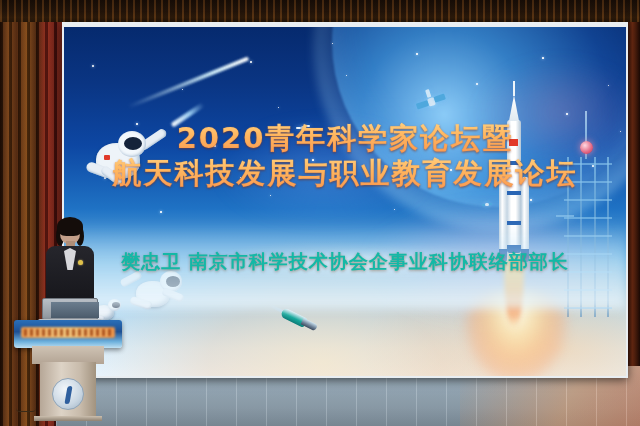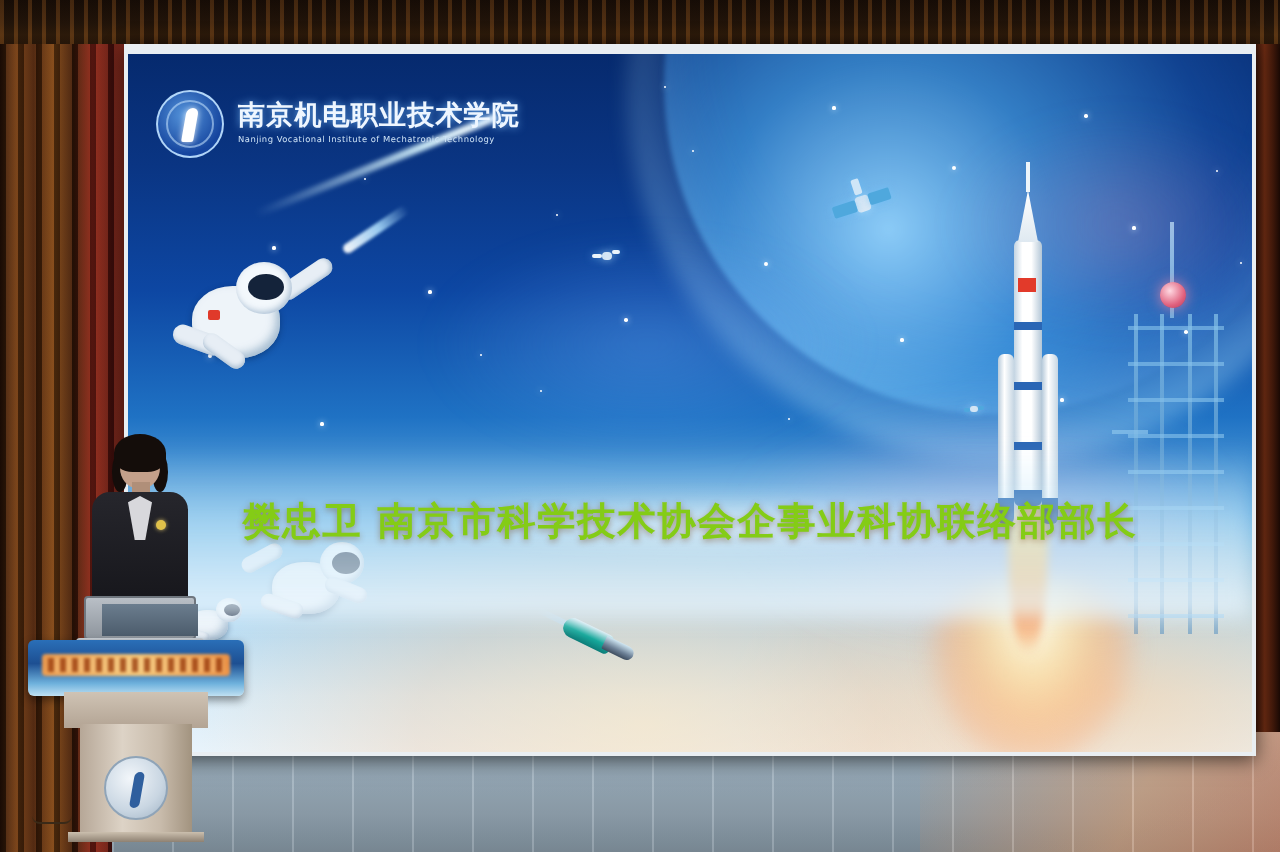--- a/index.html
+++ b/index.html
@@ -120,21 +120,21 @@
     background:linear-gradient(180deg,#ffd27a 0%,#ff9c35 42%,#f2621a 100%);
     -webkit-background-clip:text;background-clip:text;
     -webkit-text-fill-color:transparent;
     text-shadow:0 0 1px rgba(255,210,140,.5);
     filter:drop-shadow(0 1px 1px rgba(120,30,0,.55));}
   .title-l1{font-size:29px;line-height:34px;}
   .title-l2{font-size:29px;line-height:36px;}
 
   .sub1{position:absolute;left:0;right:0;top:222px;text-align:center;
     font-size:19px;line-height:24px;letter-spacing:1px;white-space:nowrap;
-    color:#84cc16;font-weight:bold;
+    color:#14b8a6;font-weight:bold;
     text-shadow:0 1px 3px rgba(110,50,0,.45);}
   .sub2{position:absolute;left:0;right:0;top:266px;text-align:center;
     font-size:19px;line-height:24px;letter-spacing:10px;
     color:#ffc277;font-weight:bold;
     text-shadow:0 1px 3px rgba(110,50,0,.45);}
 
   
   .astro{position:absolute;}
   .astro .body{position:absolute;background:#eef4f9;border-radius:46%;
     box-shadow:inset -2px -2px 4px rgba(140,170,195,.75),0 1px 3px rgba(0,30,70,.4);}
@@ -313,27 +313,20 @@
       <i style="left:330px;top:182px;width:1.4px;height:1.4px"></i>
       <i style="left:466px;top:172px;width:1.5px;height:1.5px"></i>
       <i style="left:60px;top:118px;width:1.2px;height:1.2px"></i>
       <i style="left:268px;top:16px;width:1.4px;height:1.4px"></i>
       <i style="left:176px;top:150px;width:1.2px;height:1.2px"></i>
       <i style="left:556px;top:104px;width:1.4px;height:1.4px"></i>
     </div>
 
     <div class="streak"></div>
 
-    <div class="logo">
-      <div class="logo-seal"></div>
-      <div class="logo-txt">
-        <span class="logo-cn">南京机电职业技术学院</span>
-        <span class="logo-en">Nanjing Vocational Institute of Mechatronic Technology</span>
-      </div>
-    </div>
 
     <div class="sat" style="left:232px;top:96px;width:14px;height:10px">
       <div class="hub" style="left:5px;top:3px;width:5px;height:4px"></div>
       <div class="panel" style="left:0;top:4px;width:5px;height:2.4px;background:#eaf4fb"></div>
       <div class="panel" style="left:10px;top:2px;width:4px;height:2.4px;background:#eaf4fb"></div>
     </div>
 
     <div class="sat" style="left:352px;top:62px;width:30px;height:26px;transform:rotate(-18deg)">
       <div class="hub" style="left:12px;top:9px;width:7px;height:8px"></div>
       <div class="panel" style="left:0;top:10px;width:12px;height:5.5px"></div>
@@ -413,20 +406,24 @@
       <div class="r-band" style="top:126px"></div>
       <div class="r-flag"></div>
       <div class="r-nose"></div>
       <div class="r-spike"></div>
       <div class="r-finb" style="left:13px;top:150px;width:14px;height:8px"></div>
     </div>
 
     <div class="cloudband"></div>
     <div class="glowbar"></div>
 
+    <div class="title-wrap">
+      <div class="title-l1">2020青年科学家论坛暨</div>
+      <div class="title-l2">航天科技发展与职业教育发展论坛</div>
+    </div>
 
     <div class="sub1">樊忠卫 南京市科学技术协会企事业科协联络部部长</div>
   </div>
 
   <div class="podium-area">
     <div class="speaker">
       <div class="sp-hair2"></div>
       <div class="sp-hair3"></div>
       <div class="sp-head"></div>
       <div class="sp-hair"></div>

